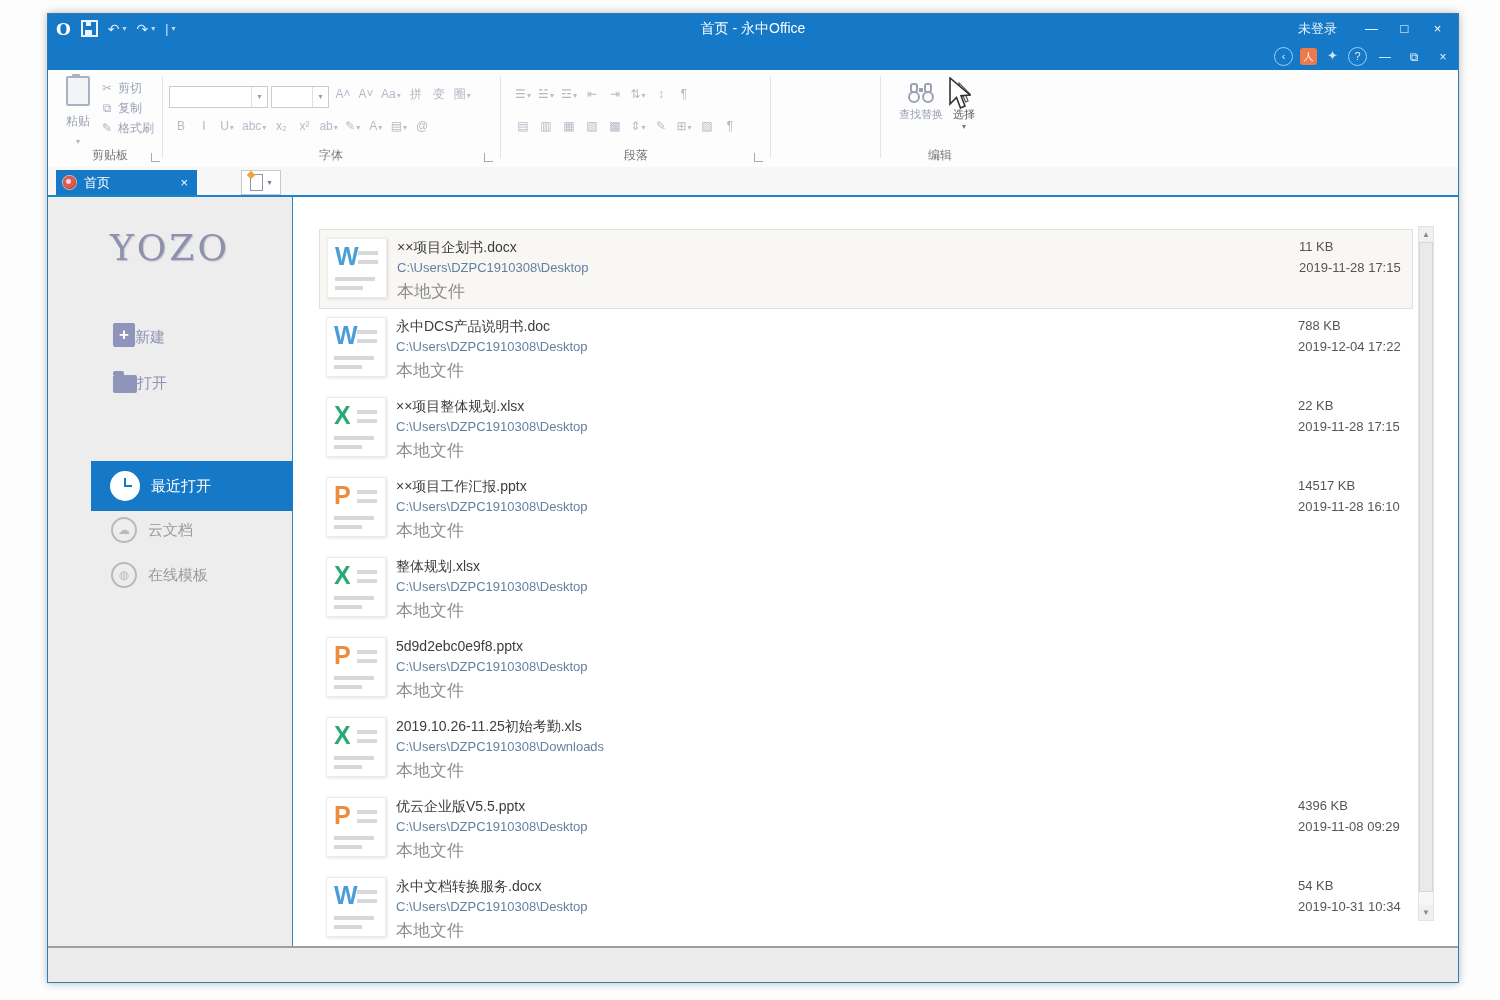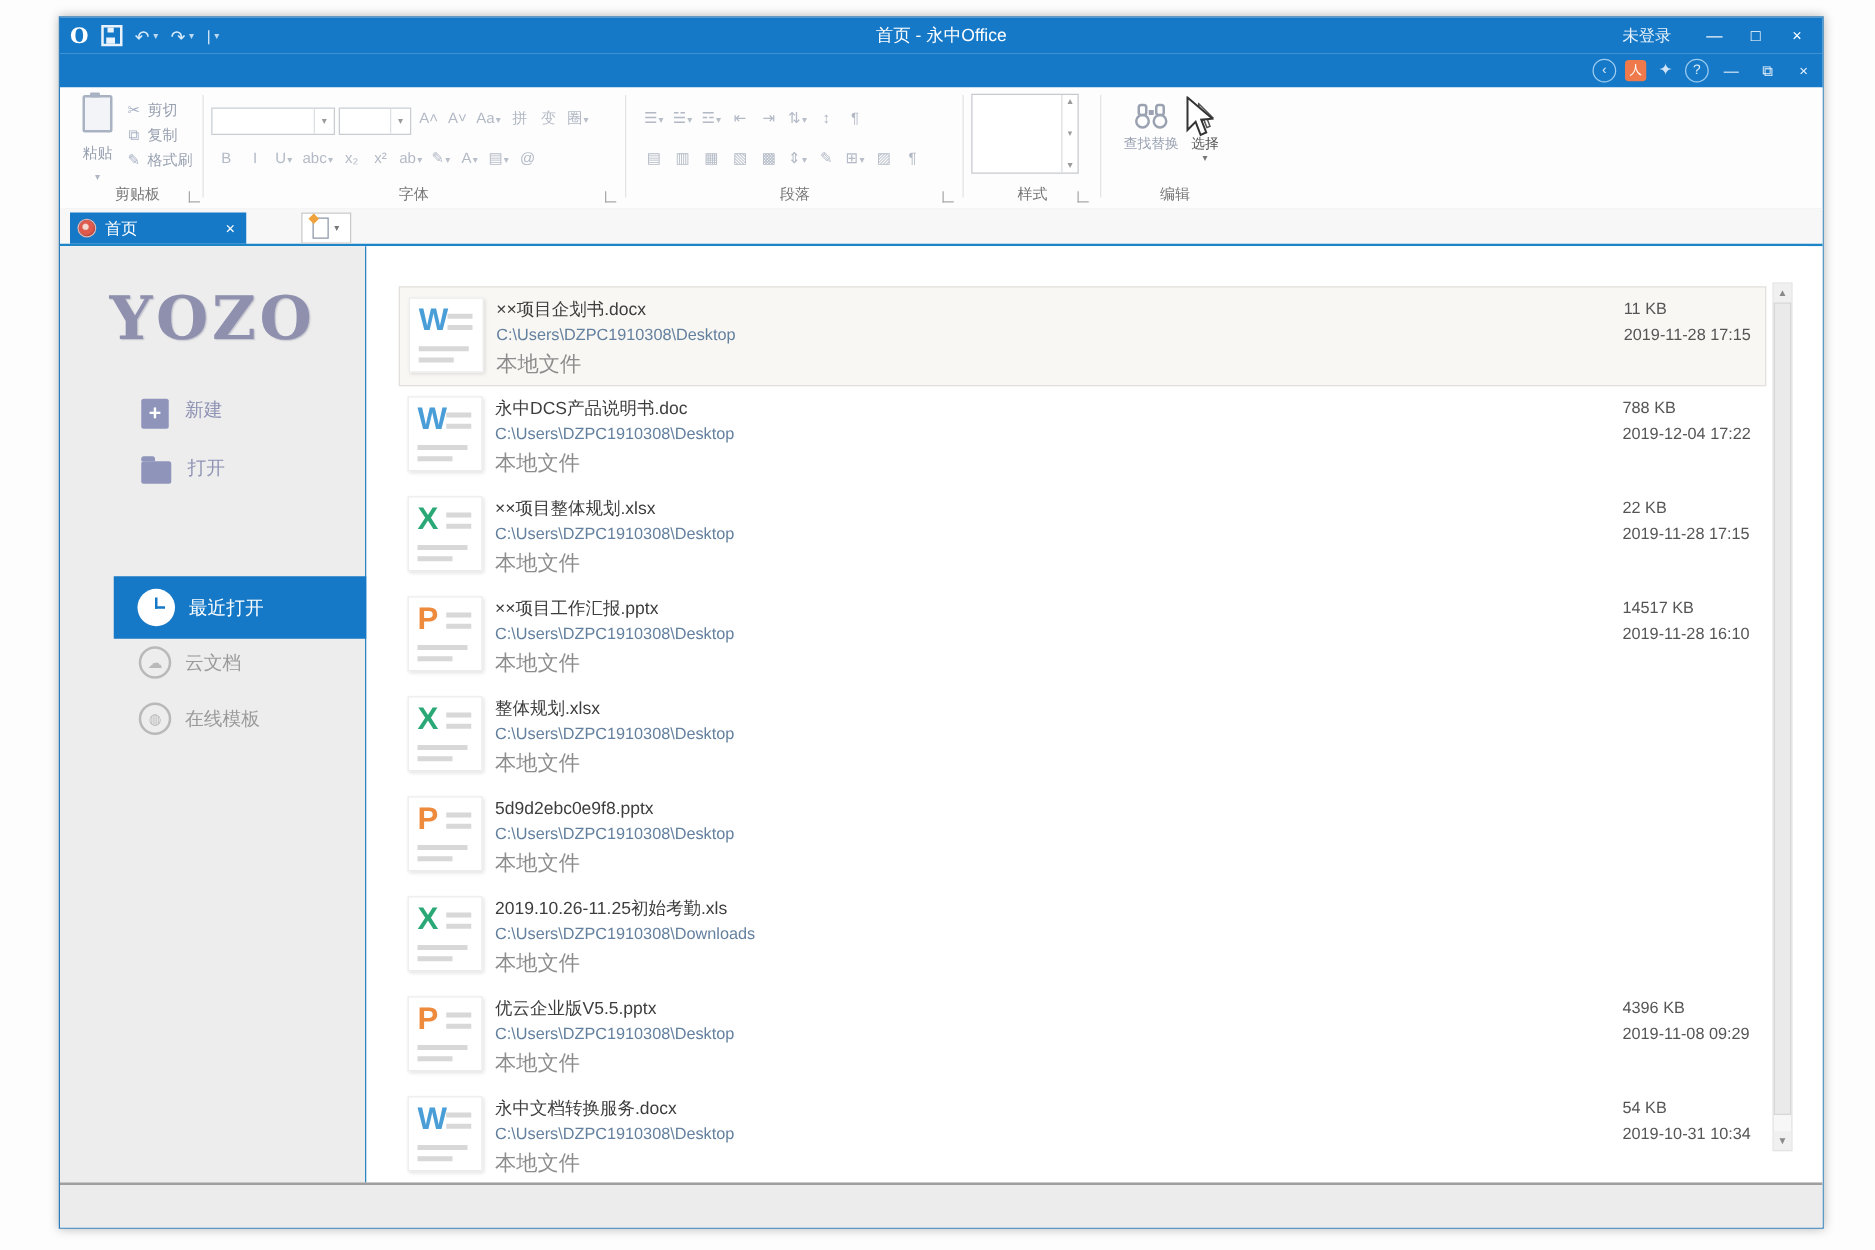--- a/index.html
+++ b/index.html
@@ -65,22 +65,22 @@
   .doctab .x{color:#fff;font-size:13px;margin-right:9px;}
   .newtab{position:absolute;left:193px;top:3px;width:40px;height:25px;background:#fff;border:1px solid #c9c9c9;
           display:flex;align-items:center;justify-content:center;gap:4px;box-sizing:border-box;}
   .page-ic{position:relative;width:11px;height:15px;border:1px solid #8d97a8;background:#fff;}
   .page-ic::before{content:"";position:absolute;left:-3px;top:-3px;width:6px;height:6px;background:#f0a23c;transform:rotate(45deg);}
   .newtab .cv{font-size:8px;color:#777;}
   
   .content{position:absolute;left:0;top:183px;width:100%;height:751px;background:#fff;}
   .sidebar{position:absolute;left:0;top:0;width:245px;height:100%;background:#ededed;border-right:1px solid #2a85c0;box-sizing:border-box;}
   .logo{position:absolute;left:0;top:30px;width:100%;text-align:center;font-family:"DejaVu Serif",serif;
-        font-weight:bold;font-size:48px;letter-spacing:3px;color:#8e90ae;text-shadow:1px 1px 1px rgba(120,120,150,.35);}
-  .side-act{position:absolute;left:65px;display:flex;align-items:flex-start;gap:13px;height:28px;}
+        font-weight:normal;font-size:36px;letter-spacing:3px;color:#8e90ae;text-shadow:1px 1px 1px rgba(120,120,150,.35);}
+  .side-act{position:absolute;left:65px;display:flex;align-items:flex-end;gap:0;height:28px;}
   .side-act .lbl{font-size:15px;color:#8f93b4;}
   .ic-new{position:relative;width:22px;height:24px;background:#8e94ba;border-radius:2px;}
   .ic-new::before{content:"+";position:absolute;left:0;top:0;width:100%;height:100%;color:#fff;font-size:17px;
                   line-height:23px;text-align:center;font-weight:bold;}
   .ic-open{position:relative;width:24px;height:18px;background:#8e94ba;border-radius:2px;margin-top:4px;}
   .ic-open::before{content:"";position:absolute;left:0;top:-4px;width:11px;height:4px;background:#8e94ba;border-radius:2px 2px 0 0;}
   .nav-item{position:absolute;left:43px;width:202px;display:flex;align-items:center;gap:11px;}
   .nav-item.active{background:#1679c8;left:43px;}
   .nav-item .nlbl{font-size:15px;color:#9a9a9a;}
   .nav-item.active .nlbl{color:#fff;}
@@ -234,31 +234,20 @@
             <span class="ric">⇕<span class="cv">▾</span></span>
             <span class="ric">✎</span>
             <span class="ric">⊞<span class="cv">▾</span></span>
             <span class="ric">▨</span>
             <span class="ric">¶</span>
           </div>
         <div class="grp-label">段落</div>
         <div class="launcher" style="right:4px"></div>
       </div>
 
-      <div class="grp" style="left:727px;width:102px">
-        <div class="stylebox">
-          <div class="stylerail">
-              <span>▲</span>
-              <span>▾</span>
-              <span>▼</span>
-            </div>
-        </div>
-        <div class="grp-label">样式</div>
-        <div class="launcher" style="right:6px"></div>
-      </div>
 
       <div class="grp" style="left:837px;width:110px">
         <div class="edit-ic" style="left:14px;top:12px;width:44px">
           <svg width="30" height="22" viewBox="0 0 30 22">
             <rect x="5" y="2" width="6" height="8" rx="2" fill="none" stroke="#9aa2b2" stroke-width="2"></rect>
             <rect x="19" y="2" width="6" height="8" rx="2" fill="none" stroke="#9aa2b2" stroke-width="2"></rect>
             <circle cx="8" cy="15" r="5" fill="none" stroke="#9aa2b2" stroke-width="2"></circle>
             <circle cx="22" cy="15" r="5" fill="none" stroke="#9aa2b2" stroke-width="2"></circle>
             <rect x="13" y="6" width="4" height="4" fill="#9aa2b2"></rect>
           </svg>

